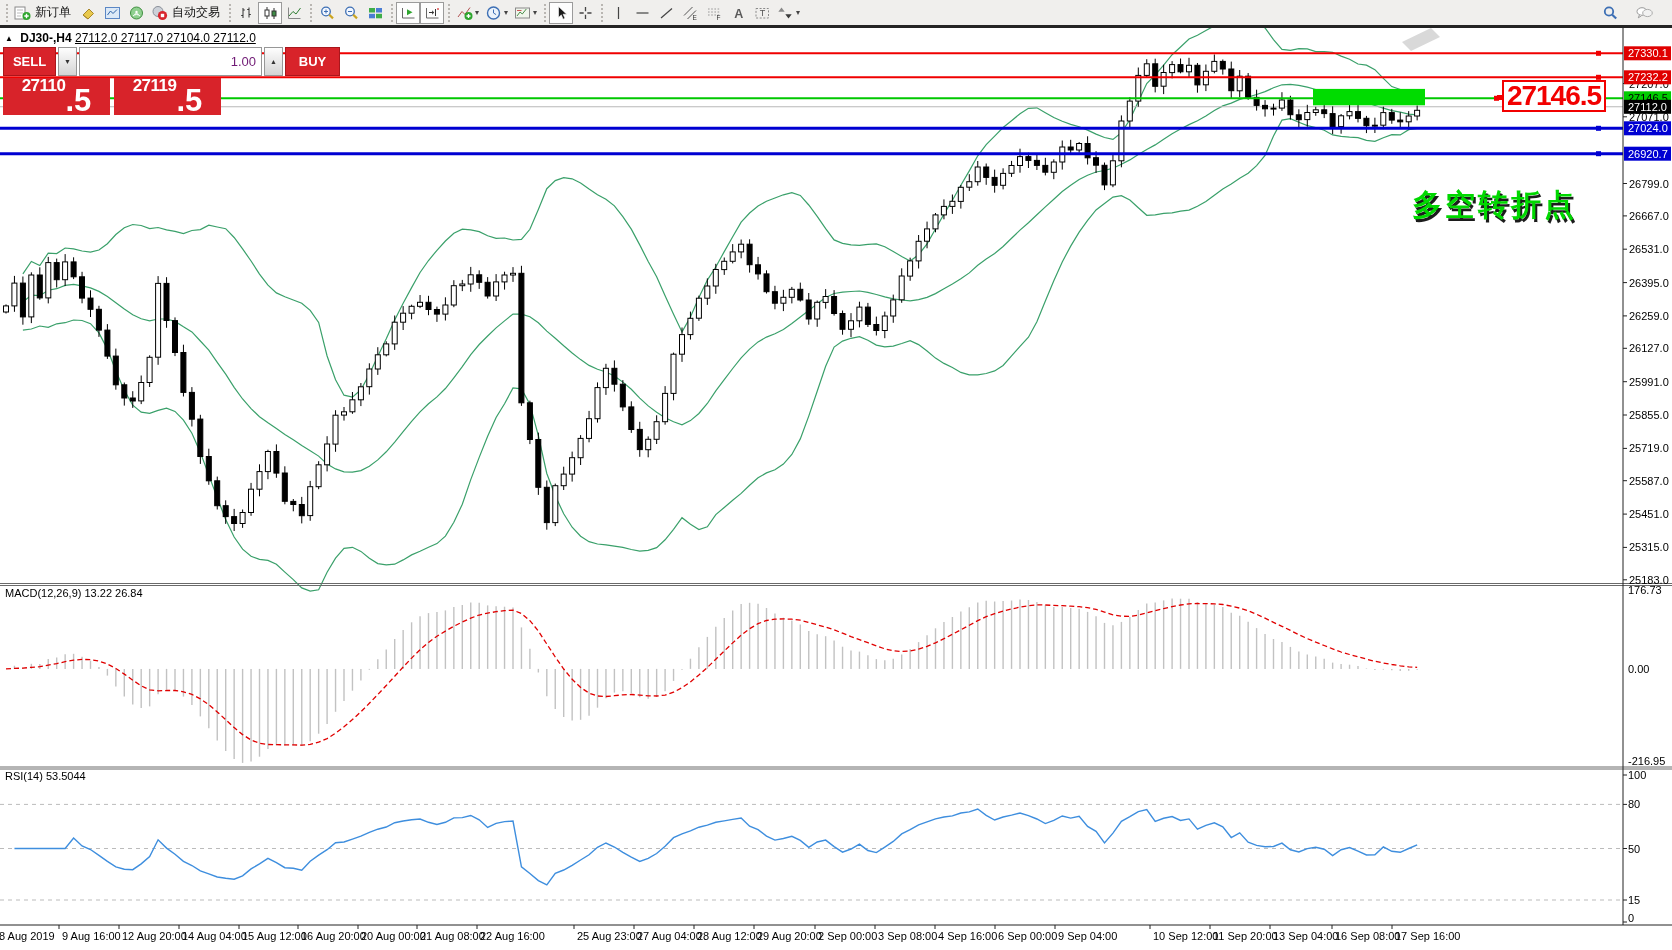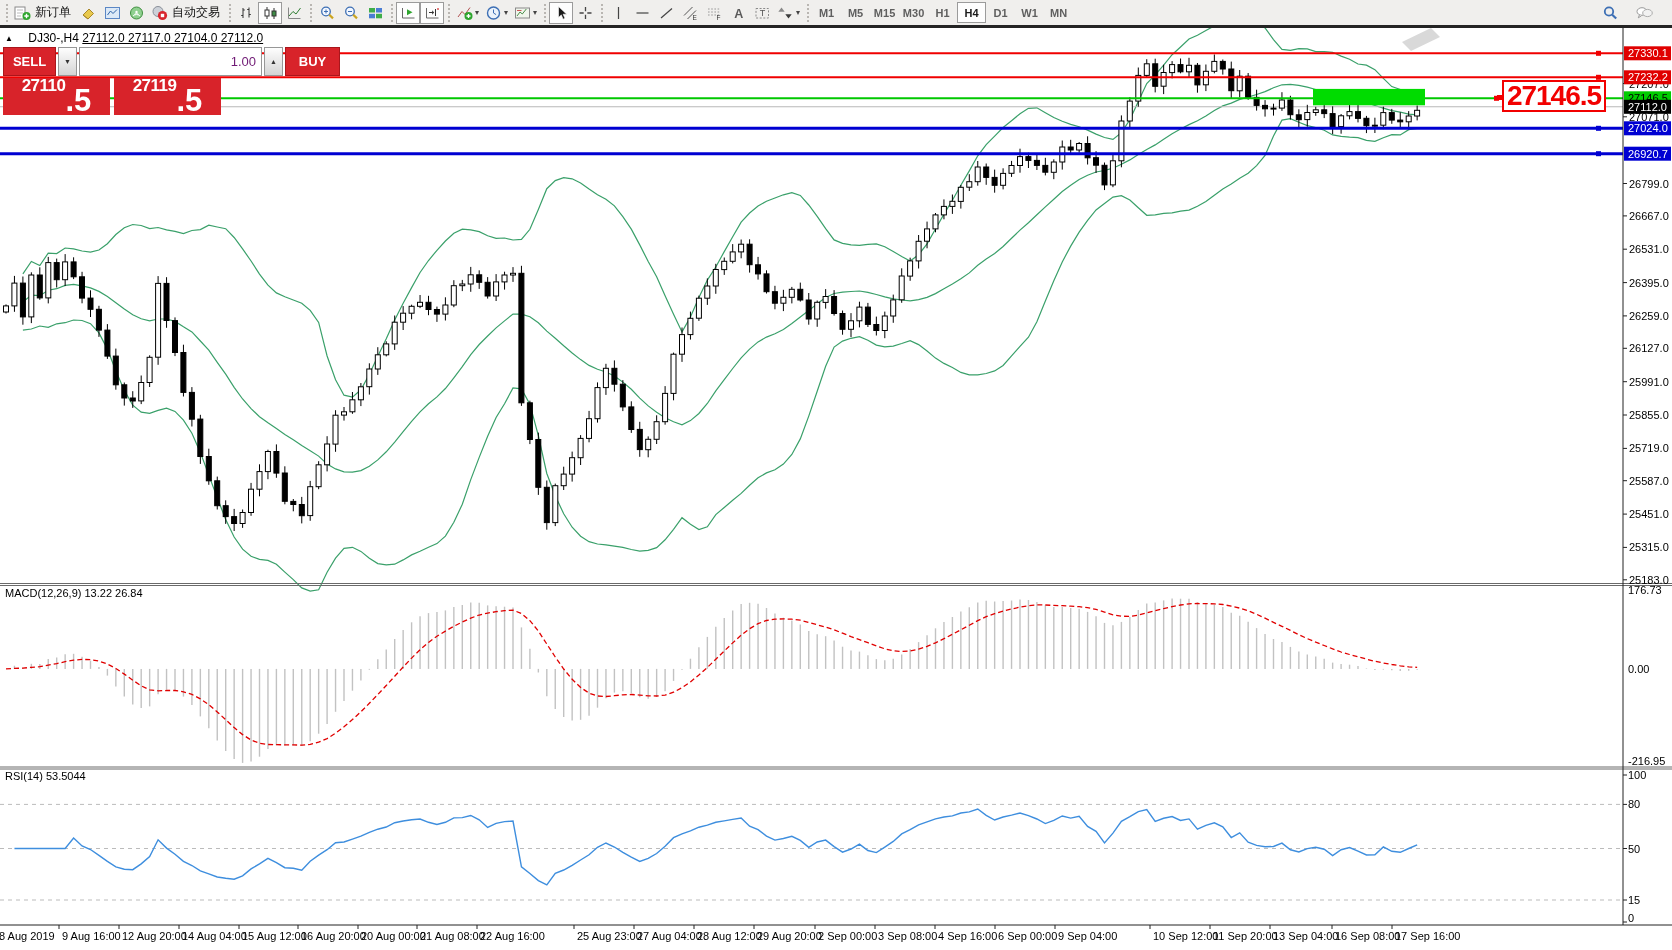--- a/index.html
+++ b/index.html
@@ -21,21 +21,21 @@
   .tf-btn { min-width:29px; height:21px; display:flex; align-items:center; justify-content:center;
     font-size:11px; font-weight:bold; color:#5f5f5f; border:1px solid transparent; }
   .tf-btn.pressed { border:1px solid #9b9b9b; background:#fdfdfd; color:#1a1a1a; }
   .tb-right { margin-left:auto; display:flex; align-items:center; gap:10px; padding-right:12px; }
 
   
   .chart-area { position:absolute; left:0; top:28px; width:1672px; height:922px; background:#fff; }
   #chart-svg { position:absolute; left:0; top:0; }
 
   .chart-title { position:absolute; left:5px; top:3px; font-size:12px; color:#000; z-index:5; }
-  .chart-title .sym { font-weight:normal;margin-left:8px; }
+  .chart-title .sym { font-weight:bold; }
   .chart-title .tri { font-size:8px; vertical-align:1px; margin-right:4px; }
 
   
   .trade-panel { position:absolute; left:3px; top:19px; width:218px; z-index:6; }
   .tp-row1 { display:flex; height:29px; gap:2px; }
   .btn-sell,.btn-buy { flex:0 0 53px; background:#d8232a; border:1px solid #a9161c;
     color:#fff; font-size:13px; font-weight:bold; display:flex; align-items:center; justify-content:center; }
   .btn-buy { flex:0 0 55px; }
   .vol-spin { flex:0 0 19px; background:linear-gradient(#fefefe,#d4d4d4); border:1px solid #979797;
     font-size:7px; color:#333; display:flex; align-items:center; justify-content:center; }
@@ -239,31 +239,20 @@
           </svg>
         </div>
         <div class="tb-btn">
           <svg width="17" height="16" viewBox="0 0 17 16">
             <path d="M4.5 2.5l3.2 4.3H1.3z" fill="#8a8a8a"></path>
             <path d="M11.5 13.5L8.3 9.2h6.4z" fill="#3a3a3a"></path>
           </svg>
           <span class="caret">▾</span>
         </div>
       </div>
-    </div>
-  <div class="tb-group" id="tf-group">
-      <div class="tf-btn">M1</div>
-      <div class="tf-btn">M5</div>
-      <div class="tf-btn">M15</div>
-      <div class="tf-btn">M30</div>
-      <div class="tf-btn">H1</div>
-      <div class="tf-btn pressed">H4</div>
-      <div class="tf-btn">D1</div>
-      <div class="tf-btn">W1</div>
-      <div class="tf-btn">MN</div>
     </div>
   <div class="tb-right" id="tb-right">
       <div class="tb-btn">
         <svg width="17" height="16" viewBox="0 0 17 16">
           <circle cx="7" cy="6.5" r="4.2" fill="none" stroke="#3d6fb4" stroke-width="1.8"></circle>
           <path d="M10.2 9.7l4 3.8" stroke="#3d6fb4" stroke-width="2.2"></path>
         </svg>
       </div>
       <div class="tb-btn">
         <svg width="17" height="16" viewBox="0 0 17 16">
@@ -932,15 +921,16 @@
         <span class="price-frac">.5</span>
       </div>
       <div class="price-box">
         <span class="price-main">27119</span>
         <span class="price-frac">.5</span>
       </div>
     </div>
   </div>
 
   <div class="big-price-label">27146.5</div>
+  <div class="turning-point">多空转折点</div>
   <div class="macd-label">MACD(12,26,9) 13.22 26.84</div>
   <div class="rsi-label">RSI(14) 53.5044</div>
 </div>
 
 </body></html>

